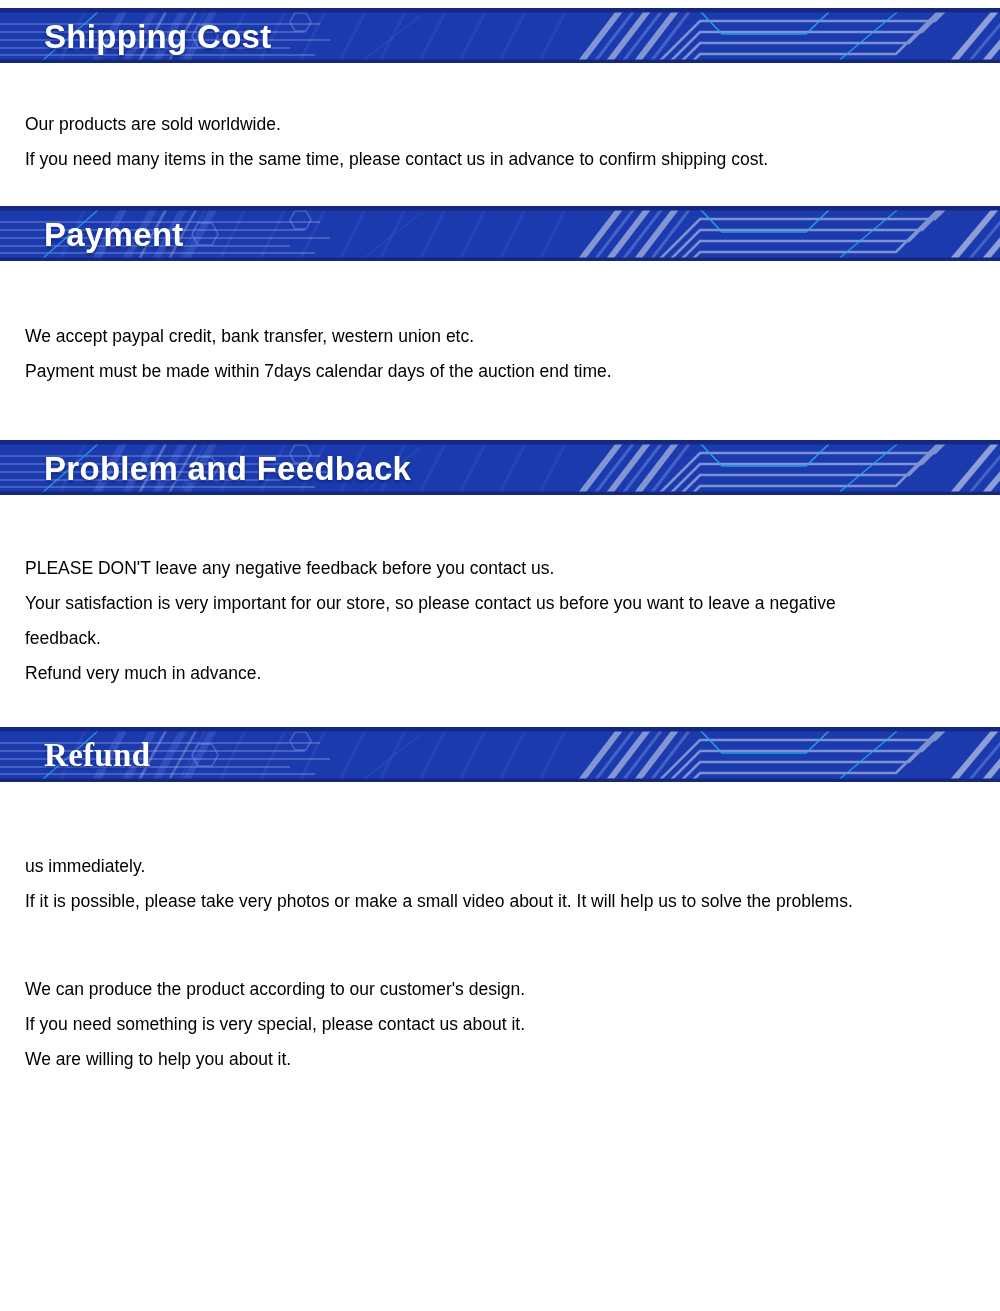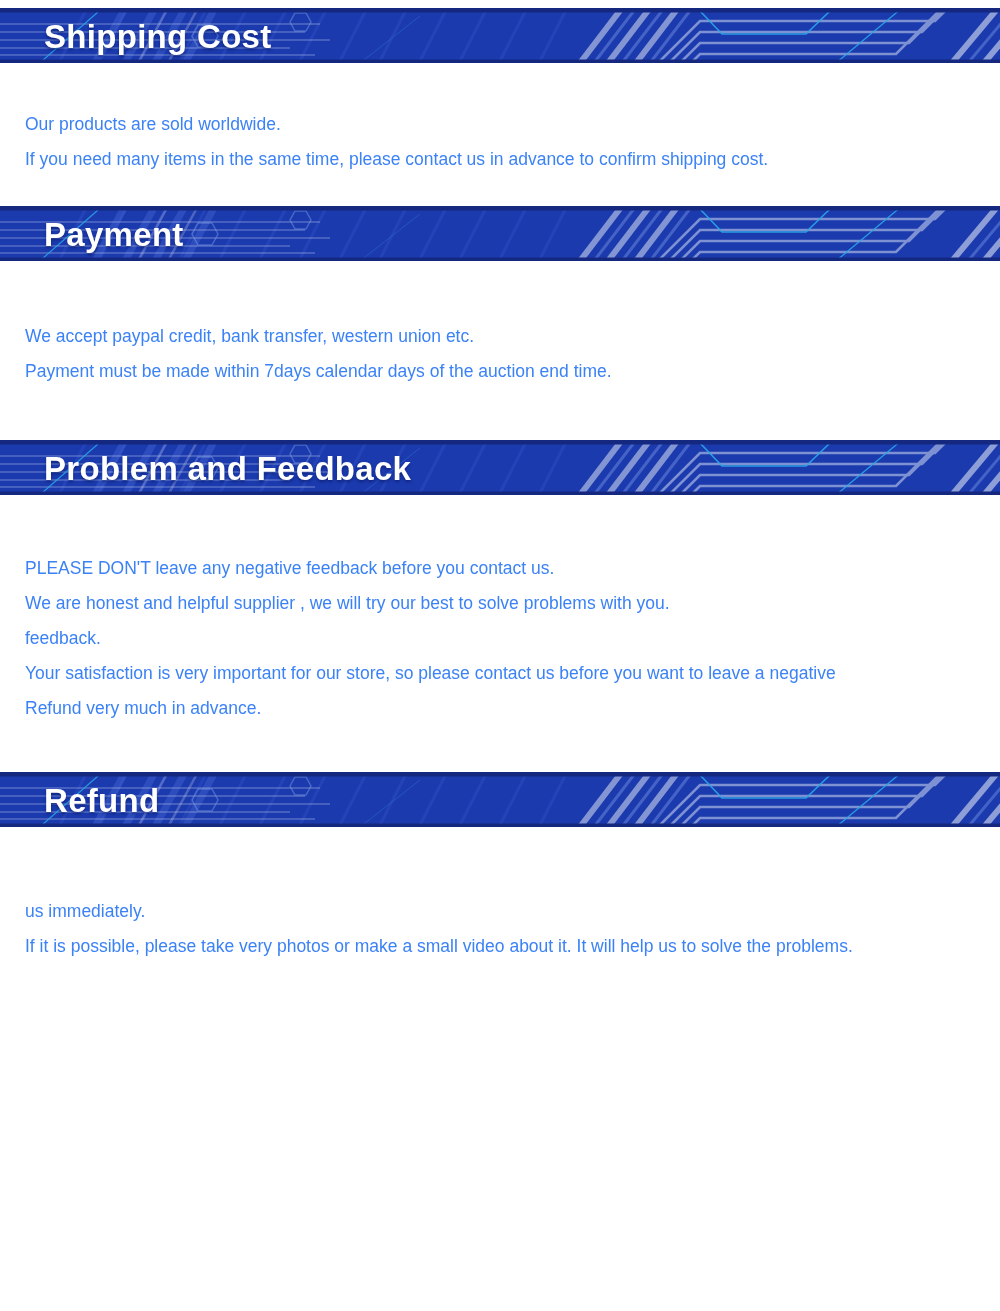--- a/index.html
+++ b/index.html
@@ -45,36 +45,36 @@
     font-weight: 700;
     color: #ffffff;
     letter-spacing: 0.3px;
     text-shadow: 0 2px 3px rgba(6, 22, 90, 0.55);
     white-space: nowrap;
   }
   
   .section-body {
     padding-left: 25px;
     padding-right: 18px;
-    color: #3b82f6;
+    color: #000000;
     font-size: 17.5px;
   }
   .section-body .text-line {
     line-height: 35px;
     height: 35px;
     white-space: nowrap;
   }
   
   #banner-shipping-cost   { margin-top: 8px; }
   #body-shipping-cost     { margin-top: 44px; }
   #banner-payment         { margin-top: 29px; }
   #body-payment           { margin-top: 58px; }
   #banner-problem-feedback{ margin-top: 51px; }
   #body-problem-feedback  { margin-top: 56px; }
-  #banner-refund          { margin-top: 46px; }
+  #banner-refund          { margin-top: 36px; font-family: Liberation Serif, serif; }
   #body-refund            { margin-top: 67px; }
   #banner-note            { margin-top: 38px; }
   #body-note              { margin-top: 53px; }
   svg.defs-holder { position: absolute; width: 0; height: 0; overflow: hidden; }
 </style>
 </head>
 <body>
 
 <svg class="defs-holder" aria-hidden="true">
   <defs>
@@ -180,31 +180,35 @@
     </div>
 
   <div class="banner" id="banner-problem-feedback">
     <svg class="banner-bg" viewBox="0 0 1000 55" preserveAspectRatio="none">
         <use href="#bp"></use>
       </svg>
     <h2 class="banner-title">Problem and Feedback</h2>
   </div>
   <div class="section-body" id="body-problem-feedback">
       <div class="text-line">PLEASE DON'T leave any negative feedback before you contact us.</div>
-      <div class="text-line">We are honest and helpful supplier , we will try our best to solve problems with you.</div>
+      <div class="text-line">Your satisfaction is very important for our store, so please contact us before you want to leave a negative</div>
       <div class="text-line">feedback.</div>
-      <div class="text-line">Your satisfaction is very important for our store, so please contact us before you want to leave a negative</div>
       <div class="text-line">Refund very much in advance.</div>
     </div>
 
   <div class="banner" id="banner-refund">
     <svg class="banner-bg" viewBox="0 0 1000 55" preserveAspectRatio="none">
         <use href="#bp"></use>
       </svg>
     <h2 class="banner-title">Refund</h2>
   </div>
   <div class="section-body" id="body-refund">
       <div class="text-line">us immediately.</div>
       <div class="text-line">If it is possible, please take very photos or make a small video about it. It will help us to solve the problems.</div>
     </div>
 
+  <div class="section-body" id="body-note">
+      <div class="text-line">We can produce the product according to our customer's design.</div>
+      <div class="text-line">If you need something is very special, please contact us about it.</div>
+      <div class="text-line">We are willing to help you about it.</div>
+    </div>
 
 </div>
 
 </body></html>

